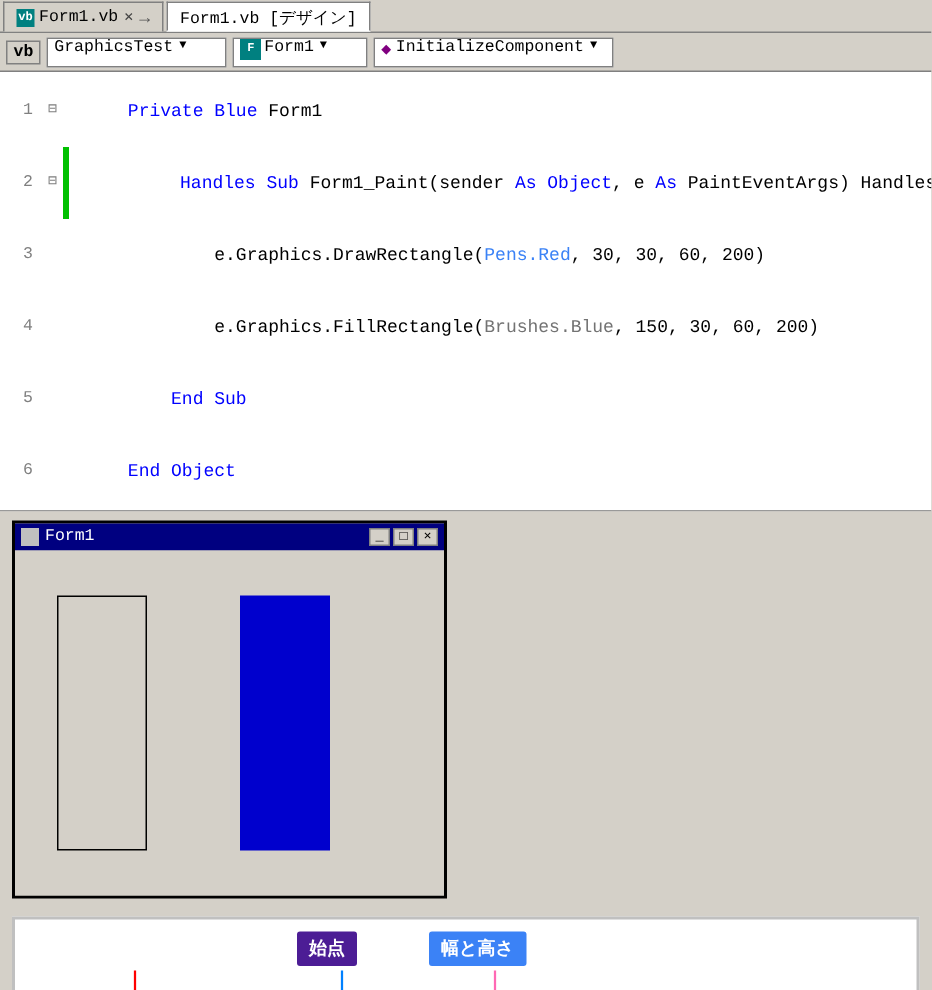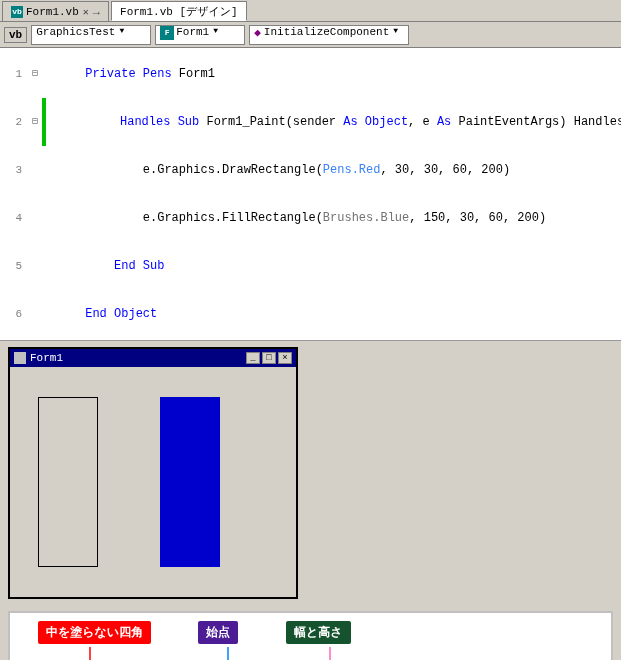--- a/index.html
+++ b/index.html
@@ -286,21 +286,21 @@
     <span class="toolbar-dropdown-arrow">▼</span>
   </div>
 </div>
 
 <div class="code-editor" style="border-bottom:1px solid #999;">
 
   <div class="code-line">
     <span class="line-num">1</span>
     <span class="line-indicator">⊟</span>
     <span class="line-content">
-      <span class="kw">Private</span> <span class="kw">Pens</span> Form1
+      <span class="kw">Private</span> <span class="kw">Blue</span> Form1
     </span>
   </div>
 
   <div class="code-line">
     <span class="line-num">2</span>
     <span class="line-indicator" style="color:#808080;">⊟</span>
     <span class="green-line"></span>
     <span class="line-content">
       &nbsp;&nbsp;&nbsp;&nbsp;<span class="kw">Handles Sub</span> Form1_Paint(sender <span class="kw">As Object</span>, e <span class="kw">As</span> PaintEventArgs) Handles My…
     </span>
@@ -376,19 +376,18 @@
 
     <line x1="90" y1="118" x2="90" y2="100" stroke="#000080" stroke-width="1.5"></line>
     <polygon points="90,94 86,102 94,102" fill="#000080"></polygon>
 
     <line x1="155" y1="90" x2="155" y2="132" stroke="#008080" stroke-width="1.5"></line>
     <line x1="155" y1="132" x2="310" y2="132" stroke="#008080" stroke-width="1.5"></line>
     <line x1="310" y1="118" x2="310" y2="132" stroke="#008080" stroke-width="1.5"></line>
     <polygon points="310,112 306,120 314,120" fill="#008080"></polygon>
   </svg>
 
-  <div class="callout callout-red" style="top:8px; left:28px;">中を塗らない四角</div>
 
   <div class="callout callout-blue" style="top:8px; left:188px;">始点</div>
 
-  <div class="callout callout-pink" style="top:8px; left:276px; background:#14532d;">幅と高さ</div>
+  <div class="callout callout-pink" style="top:8px; left:276px; background:#3b82f6;">幅と高さ</div>
 
 </div>
 
 </body></html>

